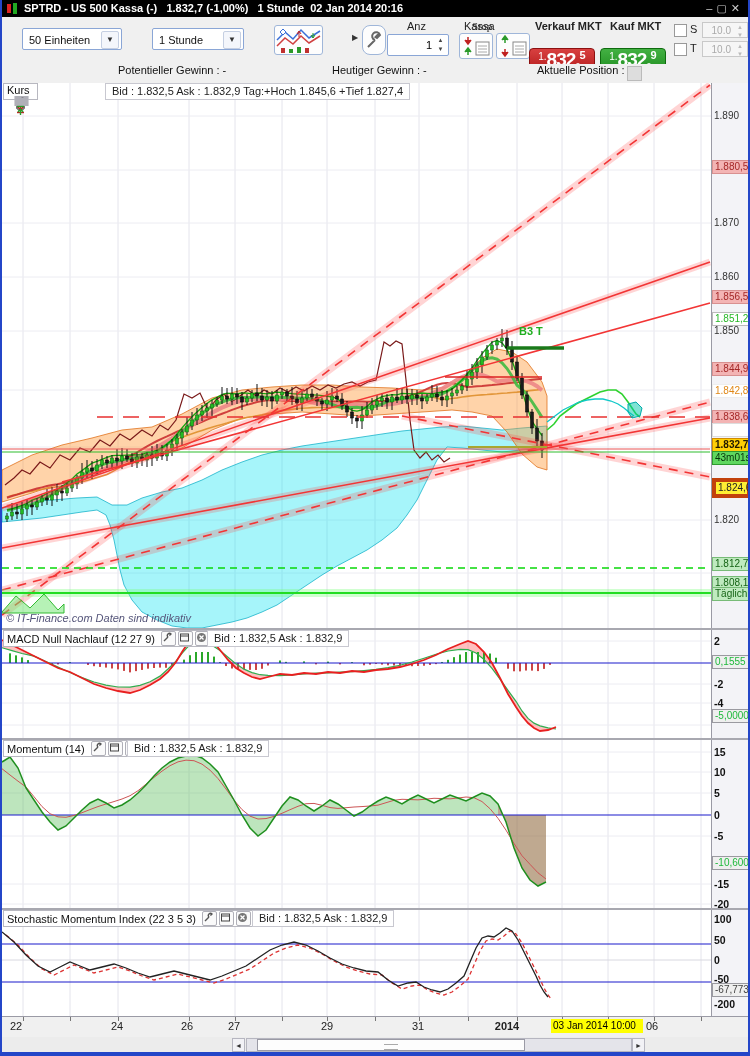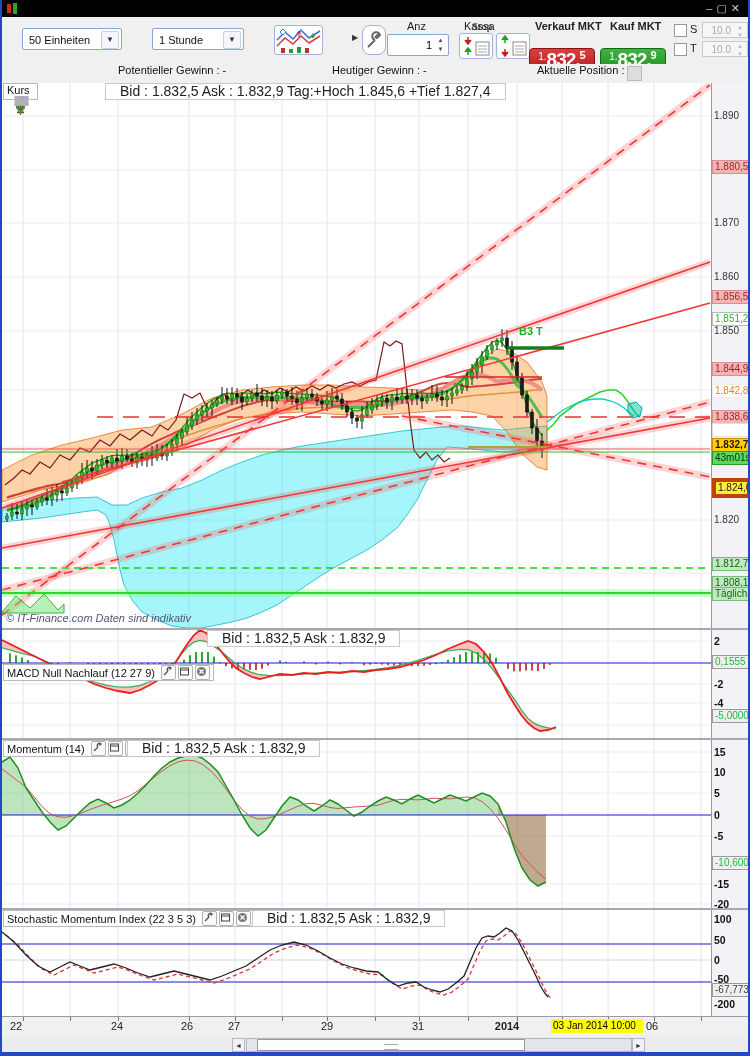--- a/index.html
+++ b/index.html
@@ -32,21 +32,21 @@
   
   .inforow{position:absolute;left:0;top:64px;width:100%;height:18px;font-size:11px;color:#111;background:#f0f0f0;}
   .inforow b{font-weight:bold;}
   
   .plot-bg{position:absolute;left:0;width:709px;background:#fff;}
   .axis-strip{position:absolute;left:709px;width:41px;background:#f3f3f7;border-left:1px solid #9a9aa5;box-sizing:border-box;}
   .sep{position:absolute;left:0;width:100%;height:2px;background:#a8a8b0;}
   .phead{position:absolute;display:inline-flex;align-items:center;background:#fff;border:1px solid #b8b8c0;height:15px;font-size:11px;color:#111;padding:0 3px;z-index:5;white-space:nowrap;}
   .phead .ttl{font-weight:normal;margin-right:4px;}
   .icobtn{width:13px;height:13px;border:1px solid #b0b0b8;border-radius:2px;background:#fafafa;margin-left:2px;display:inline-block;position:relative;}
-  .quote{position:absolute;background:#fff;height:15px;line-height:15px;font-size:14px;color:#222;padding:0 14px;border:1px solid #c8c8d0;z-index:5;white-space:nowrap;}
+  .quote{position:absolute;background:#fff;height:15px;line-height:15px;font-size:11px;color:#222;padding:0 6px;border:1px solid #c8c8d0;z-index:5;white-space:nowrap;}
   svg{position:absolute;left:0;}
   
   .al{position:absolute;left:710px;width:39px;font-size:10px;line-height:12px;color:#333;transform:translateY(-50%);text-align:left;padding-left:2px;box-sizing:border-box;z-index:4;}
   .al.bold{font-weight:bold;font-size:10.5px;color:#111;}
   .al.pink{background:#f3b4b4;color:#a52828;border:1px solid #d89090;}
   .al.pinktext{background:#fff;color:#e87878;border:1px solid #ddd;padding-left:36px;}
   .al.orangetext{background:#fff;color:#e08818;border:1px solid #eee;}
   .al.greentext{background:#fff;color:#28b828;border:1px solid #bbb;}
   .al.current{background:#ffcf06;color:#201800;border:1px solid #d08a00;font-weight:bold;}
   .al.timer{background:#5fd75f;color:#06330a;border:1px solid #2e9a2e;}
@@ -72,20 +72,24 @@
 </style>
 </head>
 <body>
 
 <div id="app">
 
   <div class="titlebar">
     <span class="candle-ico">
       <i style="left:1px;top:1px;height:9px;background:#d22"></i>
       <i style="left:7px;top:0;height:11px;background:#2a2"></i>
+    </span>
+    <span class="t">
+      <span>SPTRD - US 500 Kassa (-)</span>&nbsp;&nbsp;&nbsp;<span>1.832,7 (-1,00%)</span>&nbsp;&nbsp;&nbsp;<span>1 Stunde</span>&nbsp;
+      <span>02 Jan 2014 20:16</span>
     </span>
     <span class="winctl"><span>–</span><span>▢</span><span>✕</span></span>
   </div>
 
   <div class="toolbar">
     <div class="combo" style="left:20px;top:11px;width:100px;">
       <span>50 Einheiten</span>
       <span class="arr">▼</span>
     </div>
     <div class="combo" style="left:150px;top:11px;width:92px;">
@@ -593,21 +597,21 @@
       <rect x="517" y="663" width="2" height="8.380952380952294" fill="#cc4444"></rect>
       <rect x="523" y="663" width="2" height="7.542857142857065" fill="#cc4444"></rect>
       <rect x="529" y="663" width="2" height="7.619047619047706" fill="#cc4444"></rect>
       <rect x="535" y="663" width="2" height="8.101587301587278" fill="#cc4444"></rect>
       <rect x="541" y="663" width="2" height="5.89333333333343" fill="#cc4444"></rect>
       <rect x="547" y="663" width="2" height="1.8400000000001455" fill="#cc4444"></rect>
       <line x1="0" y1="663" x2="709" y2="663" stroke="#1a1acc" stroke-width="1.2"></line>
       <path d="M0,647.75 L10,650.6 L20,653.5 L32,656.1428571428571 L44,661.5714285714286 L56,667.1428571428571 L68,672.5714285714286 L80,677.5714285714286 L92,682 L104,685.1428571428571 L116,687 L128,687.1428571428571 L138,685.4285714285714 L148,681.7142857142857 L158,676.1428571428571 L166,669 L174,661.1428571428571 L180,653.2857142857143 L186,646.7142857142857 L192,642.1428571428571 L198,640.4285714285714 L204,641.5714285714286 L210,645.1428571428571 L218,650.5714285714286 L226,657.2857142857143 L234,663.8571428571429 L242,669.1428571428571 L250,672.5714285714286 L258,674.7142857142857 L266,675.4285714285714 L278,675.5714285714286 L290,674.8571428571429 L302,674 L314,673.1428571428571 L326,672.8571428571429 L338,672.1428571428571 L350,671.5714285714286 L362,670.5714285714286 L374,669.4285714285714 L386,667.5714285714286 L398,665.2857142857143 L410,662 L422,658.2857142857143 L434,654.2857142857143 L446,651 L458,649.2857142857143 L466,649.7142857142857 L474,653 L482,659.4285714285714 L490,668.4285714285714 L498,679.1428571428571 L506,690.4285714285714 L514,701.2857142857143 L520,711 L526,718.4285714285714 L532,723.1428571428571 L538,725.8333333333334 L546,727.8 L554,729" fill="none" stroke="#2fae4f" stroke-width="1.2"></path>
       <path d="M0,640 L10,645 L20,650 L32,656 L44,662 L56,668 L68,672 L80,678 L92,684 L104,688 L116,691 L128,693 L138,690 L148,685 L158,679 L166,672 L174,662 L180,652 L186,643 L192,635 L198,630 L204,633 L210,640 L218,650 L226,660 L234,668 L242,673 L250,677 L258,679 L266,677 L278,674 L290,675 L302,673 L314,674 L326,672 L338,673 L350,671 L362,672 L374,670 L386,669 L398,667 L410,664 L422,660 L434,655 L446,649 L458,644 L466,641 L474,644 L482,652 L490,663 L498,678 L506,694 L514,707 L520,716 L526,723 L532,728 L538,731 L546,730 L554,727" fill="none" stroke="#e82020" stroke-width="1.8"></path>
     </svg>
-  <div class="phead" style="left:1px;top:664px;justify-content:center;">
+  <div class="phead" style="left:1px;top:630px;justify-content:center;">
     <span class="ttl">MACD Null Nachlauf (12 27 9)</span>
     <span class="icobtn">
         <svg width="11" height="11">
           <path d="M2 9 L6 5 M6 5 a2 2 0 1 1 3 -3 l-1.6 1.6" stroke="#555" fill="none" stroke-width="1.4"></path>
         </svg>
       </span>
     <span class="icobtn">
         <svg width="11" height="11">
           <rect x="1.5" y="2" width="8" height="7" fill="none" stroke="#444"></rect>
           <line x1="1.5" y1="4" x2="9.5" y2="4" stroke="#444"></line>

